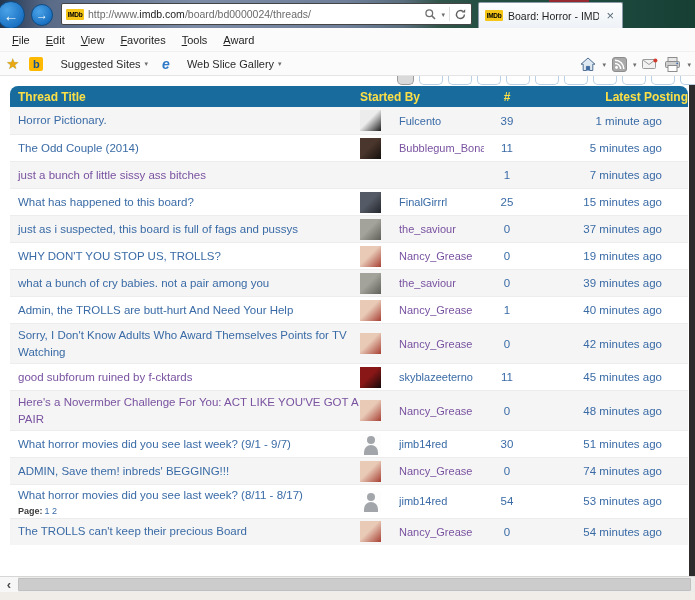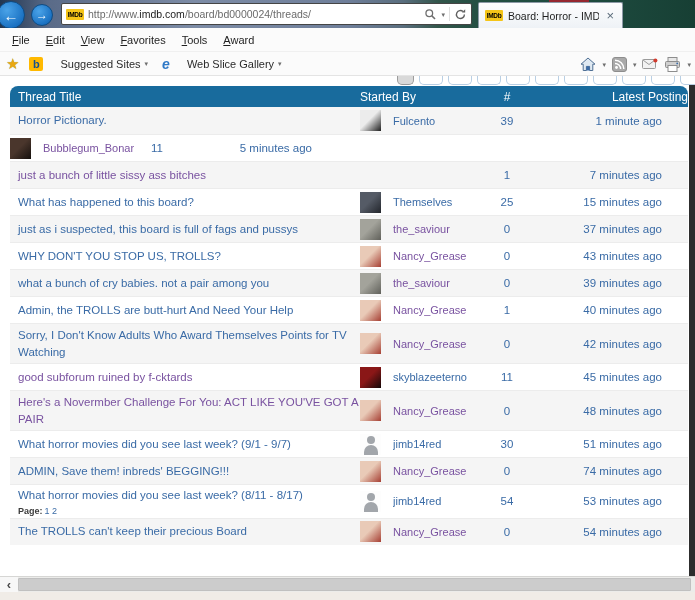--- a/index.html
+++ b/index.html
@@ -45,31 +45,31 @@
   .cmd-icon { display:flex; align-items:center; }
 
   
   .viewport { position:absolute; top:76px; left:0; width:695px; height:500px; background:#fff; overflow:hidden; }
   .pg-row { position:absolute; left:397px; top:0; right:0; height:10px; display:flex; gap:5px; overflow:hidden; }
   .pgstub { width:24px; height:9px; background:#fff; border:1px solid #b9cfe4; border-top:none; border-radius:0 0 5px 5px; flex-shrink:0; }
   .pgstub.current { width:17px; background:#d9d9d9; border-color:#9c9c9c; }
 
   .board { position:absolute; top:10px; left:10px; width:678px; }
   .board-header { display:flex; align-items:center; height:21px; background:#186b9d; border-radius:8px 8px 0 0;
-    color:#ffffff; font-size:12px; font-weight:normal; }
+    color:#fde047; font-size:12px; font-weight:bold; }
   .col-title { flex:1; padding-left:8px; min-width:0; }
   .col-starter { width:124px; flex-shrink:0; }
   .col-count { width:46px; flex-shrink:0; text-align:center; }
   .col-latest { width:158px; flex-shrink:0; text-align:right; }
   .thread-row { display:flex; align-items:center; min-height:27px; }
   .thread-row.twoline { min-height:40px; }
   .thread-row:nth-child(odd) { background:#f5f5f5; }
   .thread-row + .thread-row { border-top:1px solid #ececec; }
   .thread-row .col-latest { padding-right:26px; }
-  .thread-row .col-starter { display:flex; align-items:center; gap:12px; min-width:0; }
+  .thread-row .col-starter { display:flex; align-items:center; gap:18px; min-width:0; }
   a.link, .link { color:#3a6ba6; text-decoration:none; font-size:11.5px; cursor:pointer; }
   .link.visited { color:#7952a0; }
   .thread-title { display:block; line-height:1.45; padding:2px 0; }
   .count-val, .latest-val { color:#3a6ba6; font-size:11.5px; }
   .starter-name { font-size:11px; white-space:nowrap; overflow:hidden; }
   .avatar { width:21px; height:21px; flex-shrink:0; background:#ddd; }
   .avatar.default { position:relative; background:#fdfdfd; overflow:hidden; }
   .avatar.default::before { content:""; position:absolute; left:6.5px; top:2px; width:8px; height:8px; border-radius:50%; background:#a2a6ab; }
   .avatar.default::after { content:""; position:absolute; left:3.5px; top:11.5px; width:14px; height:10px; border-radius:7px 7px 0 0; background:#a2a6ab; }
   .pages-line { font-size:9px; color:#3c3c3c; font-weight:bold; padding-bottom:2px; }
@@ -199,20 +199,24 @@
 
     </div>
     <div class="col-starter">
       <span class="avatar" style="background: linear-gradient(135deg, rgb(236, 236, 236) 45%, rgb(28, 28, 28));"></span>
       <span class="link starter-name">Fulcento</span>
     </div>
     <div class="col-count count-val">39</div>
     <div class="col-latest latest-val">1 minute ago</div>
   </div>
         <div class="thread-row">
+    <div class="col-title">
+      <span class="link thread-title">The Odd Couple (2014)</span>
+
+    </div>
     <div class="col-starter">
       <span class="avatar" style="background: linear-gradient(135deg, rgb(74, 54, 44) 45%, rgb(21, 16, 13));"></span>
       <span class="link starter-name visited">Bubblegum_Bonanz</span>
     </div>
     <div class="col-count count-val">11</div>
     <div class="col-latest latest-val">5 minutes ago</div>
   </div>
         <div class="thread-row">
     <div class="col-title">
       <span class="link thread-title visited">just a bunch of little sissy ass bitches</span>
@@ -221,21 +225,21 @@
     <div class="col-count count-val">1</div>
     <div class="col-latest latest-val">7 minutes ago</div>
   </div>
         <div class="thread-row">
     <div class="col-title">
       <span class="link thread-title">What has happened to this board?</span>
 
     </div>
     <div class="col-starter">
       <span class="avatar" style="background: linear-gradient(135deg, rgb(85, 91, 102) 45%, rgb(34, 37, 43));"></span>
-      <span class="link starter-name">Themselves</span>
+      <span class="link starter-name">FinalGirrrl</span>
     </div>
     <div class="col-count count-val">25</div>
     <div class="col-latest latest-val">15 minutes ago</div>
   </div>
         <div class="thread-row">
     <div class="col-title">
       <span class="link thread-title">just as i suspected, this board is full of fags and pussys</span>
 
     </div>
     <div class="col-starter">
@@ -248,21 +252,21 @@
         <div class="thread-row">
     <div class="col-title">
       <span class="link thread-title">WHY DON'T YOU STOP US, TROLLS?</span>
 
     </div>
     <div class="col-starter">
       <span class="avatar" style="background: linear-gradient(135deg, rgb(233, 202, 183) 45%, rgb(166, 63, 51));"></span>
       <span class="link starter-name visited">Nancy_Grease</span>
     </div>
     <div class="col-count count-val">0</div>
-    <div class="col-latest latest-val">43 minutes ago</div>
+    <div class="col-latest latest-val">19 minutes ago</div>
   </div>
         <div class="thread-row">
     <div class="col-title">
       <span class="link thread-title">what a bunch of cry babies. not a pair among you</span>
 
     </div>
     <div class="col-starter">
       <span class="avatar" style="background: linear-gradient(135deg, rgb(163, 163, 155) 45%, rgb(96, 96, 90));"></span>
       <span class="link starter-name visited">the_saviour</span>
     </div>

